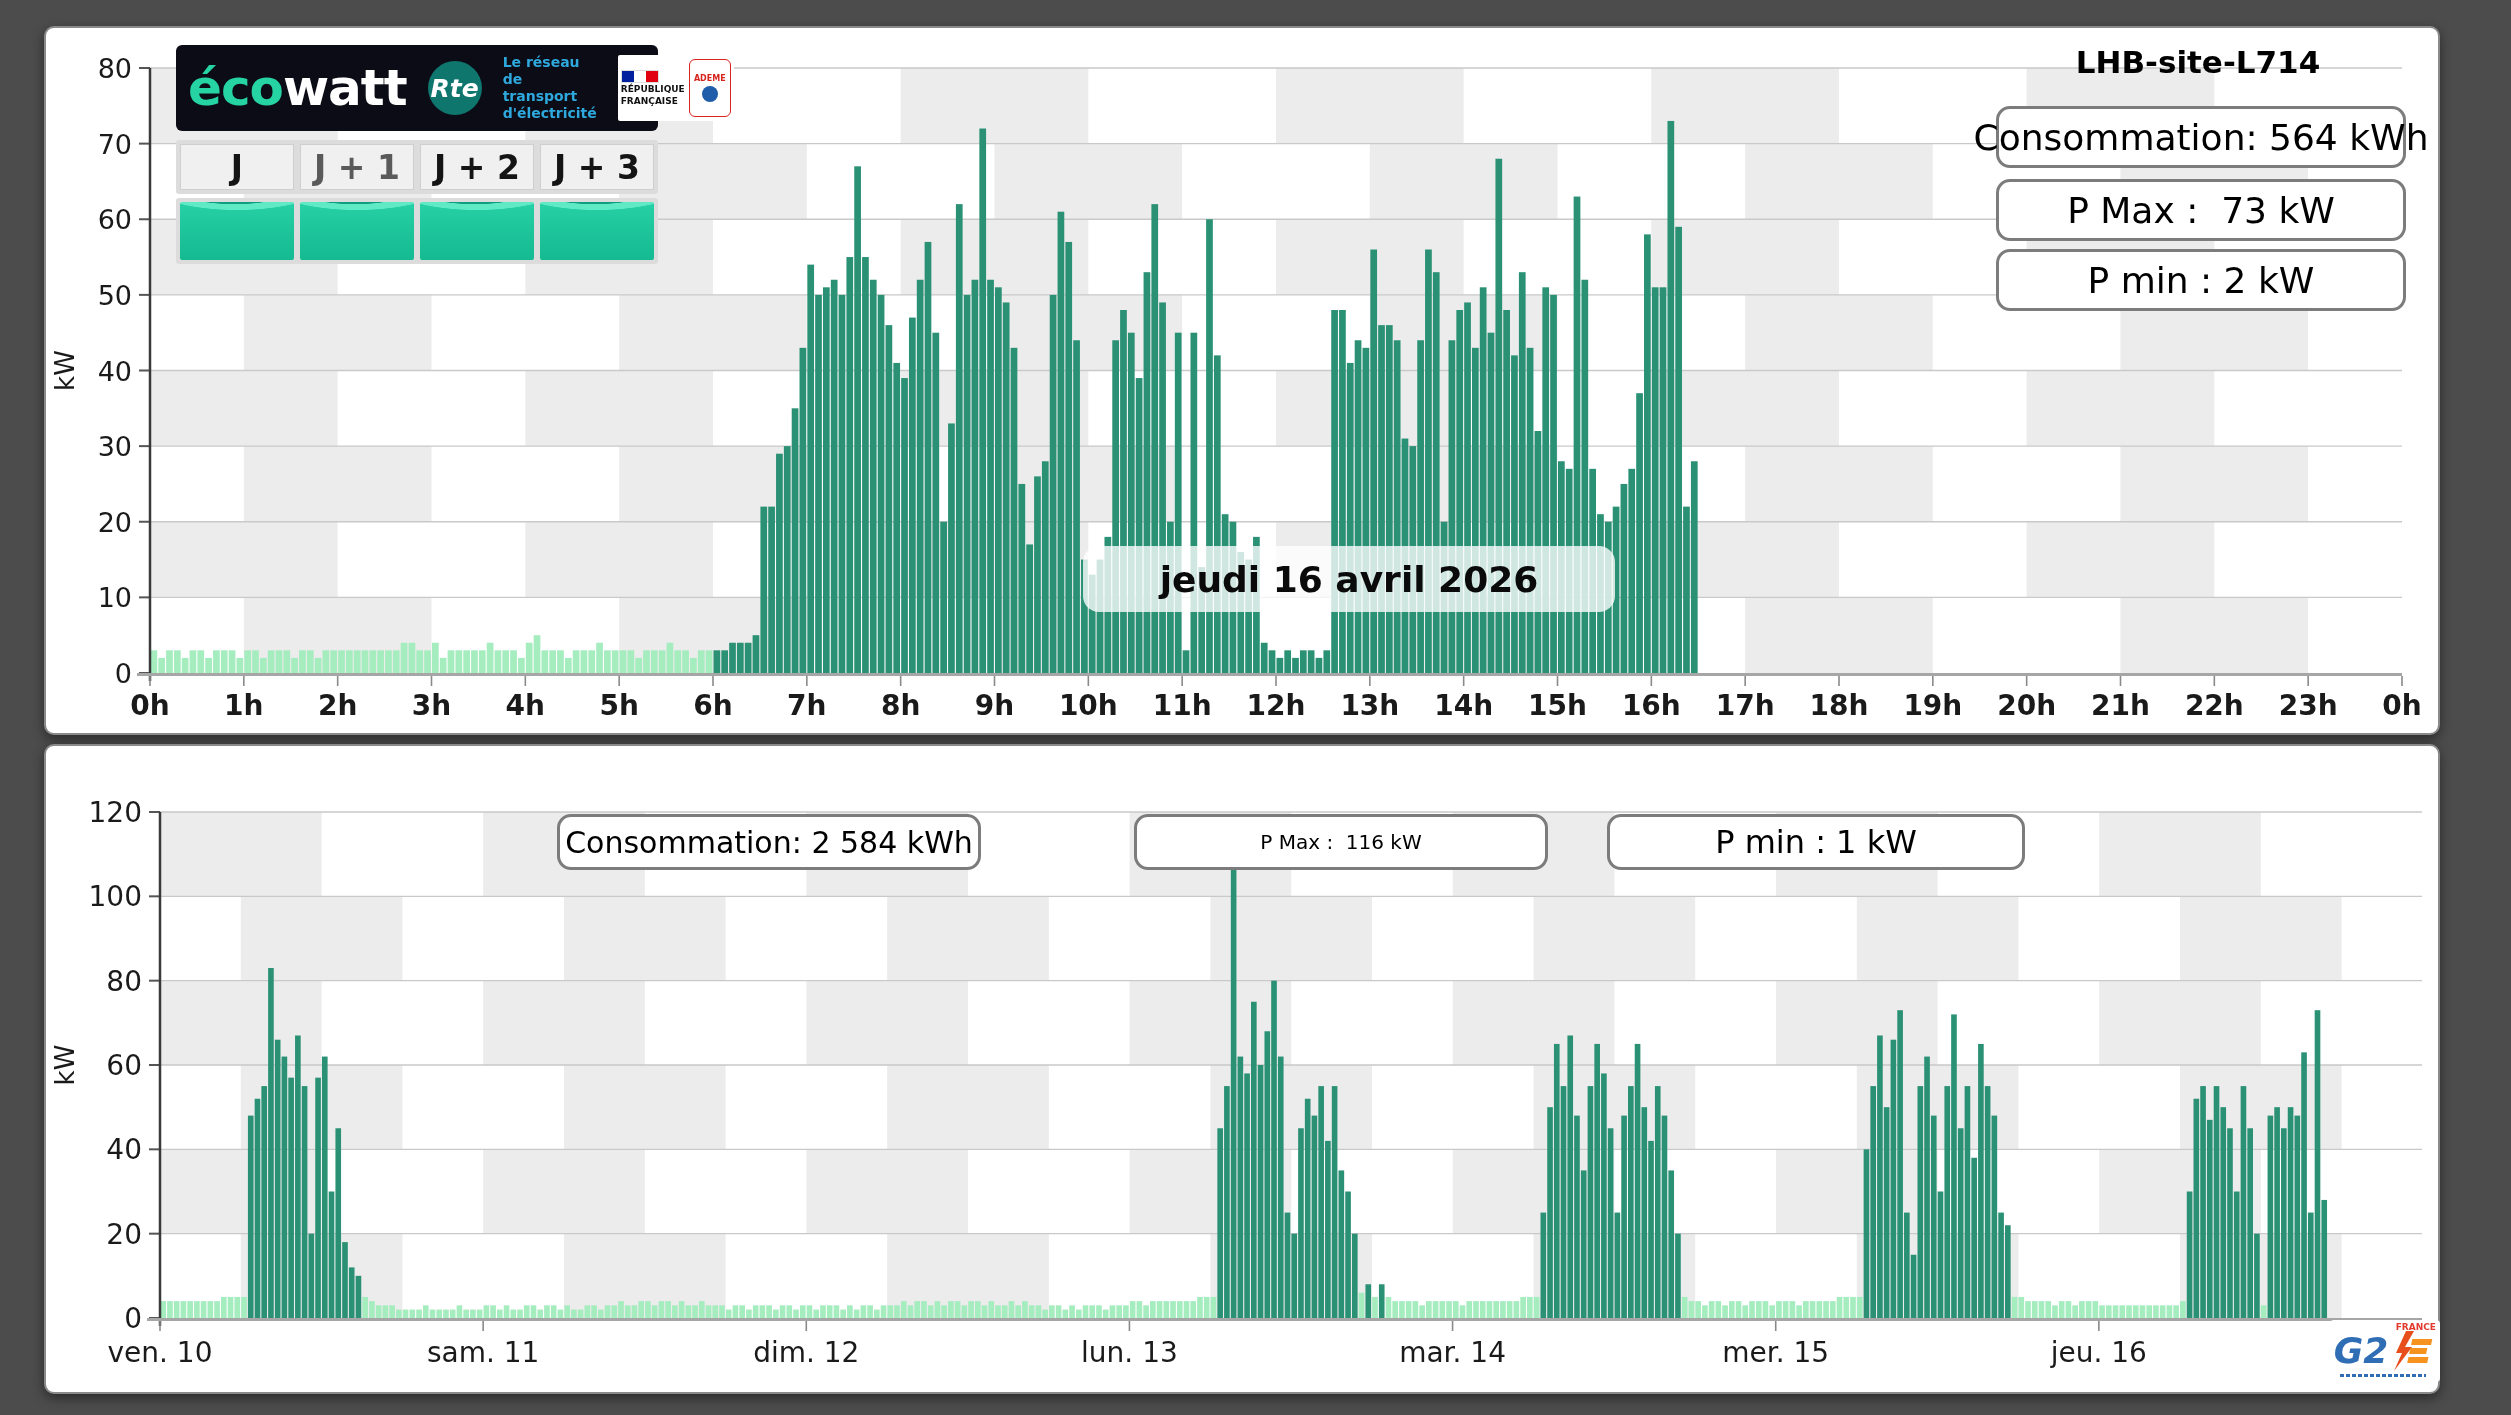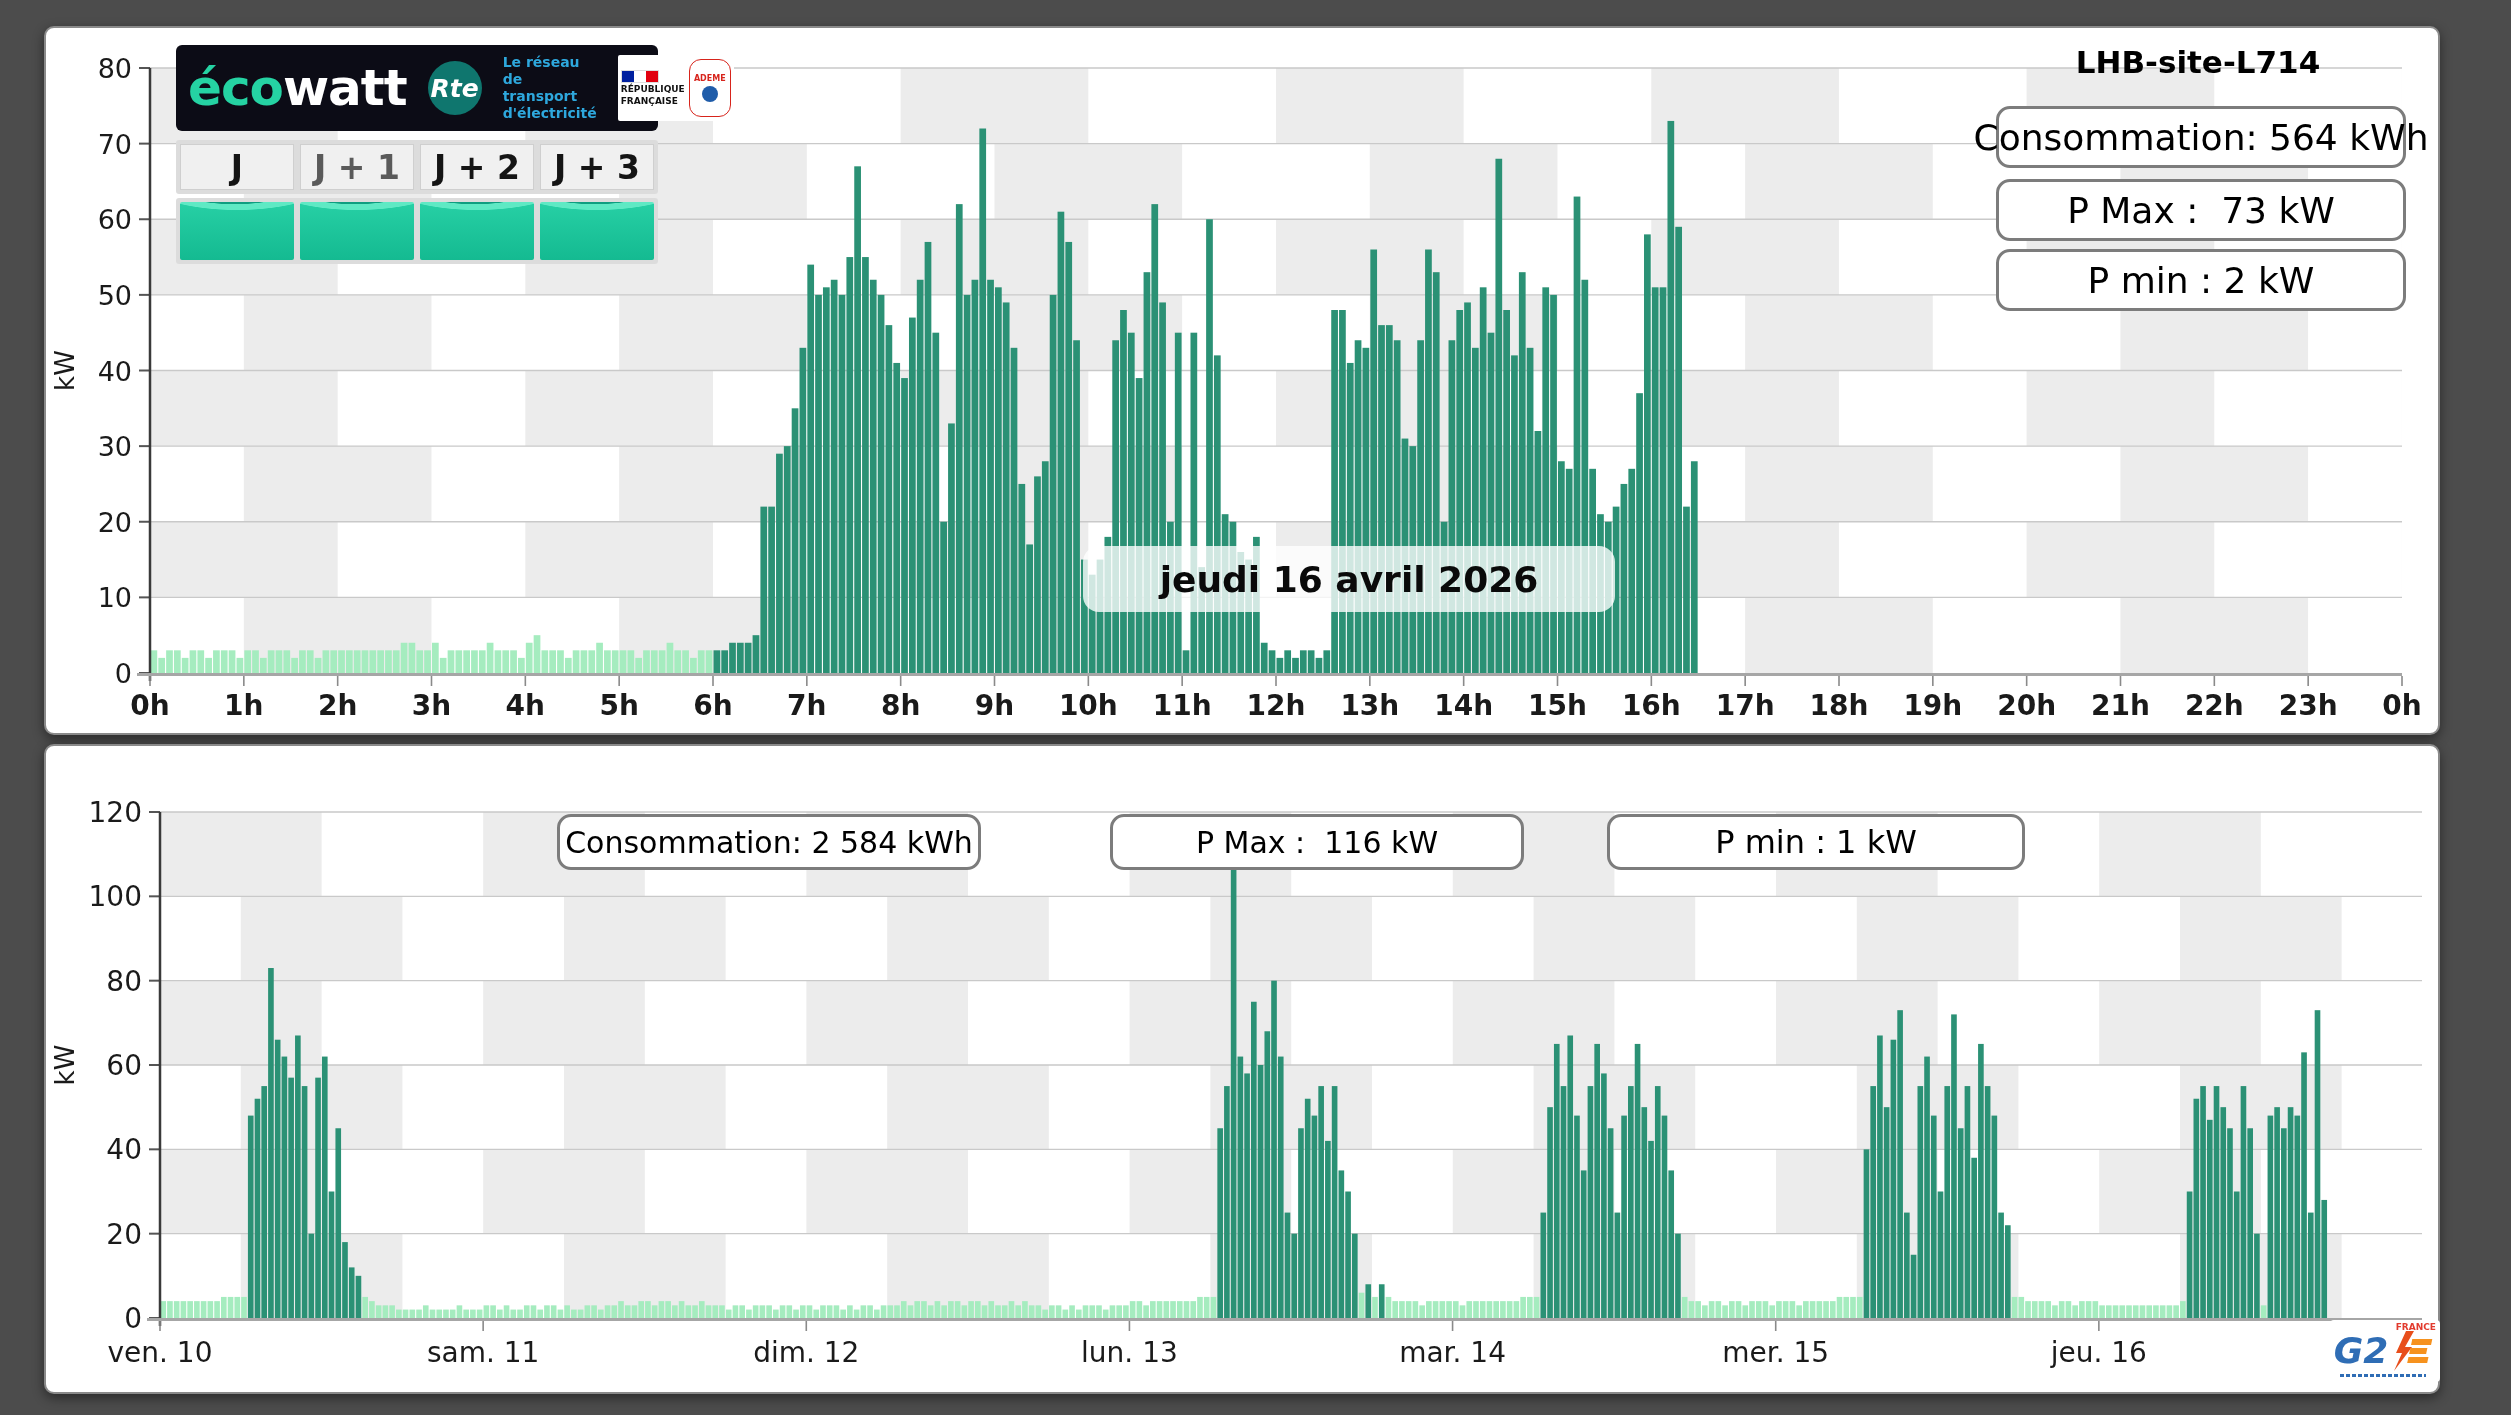--- a/index.html
+++ b/index.html
@@ -35,21 +35,21 @@
   .rf-box{
     margin-left:auto;width:118px;height:66px;background:#fff;border-radius:2px;
     display:flex;align-items:center;gap:4px;padding:3px;box-sizing:border-box;
   }
   .rf-left{display:flex;flex-direction:column;gap:2px}
   .flag{display:flex;width:36px;height:11px;border:1px solid #ddd}
   .flag i{flex:1}
   .flag .b{background:#00209f}.flag .w{background:#fff}.flag .r{background:#e1000f}
   .rf-text{font-size:9px;font-weight:bold;color:#111;line-height:1.1}
   .ademe-box{
-    width:40px;height:56px;border:1px solid #d7241c;border-radius:12px;
+    width:40px;height:56px;border:1px solid #d7241c;border-radius:6px;
     display:flex;flex-direction:column;align-items:center;justify-content:center;gap:3px;
   }
   .ademe-box .ademe-word{font-size:8px;font-weight:bold;color:#d7241c}
   .ademe-dot{width:16px;height:16px;border-radius:50%;background:#1f5ca9}
 
   
   #day-buttons{
     left:176px;top:140px;width:482px;height:54px;display:flex;gap:6px;
     background:#dcdcdc;padding:4px;box-sizing:border-box;border-radius:3px;
   }
@@ -76,21 +76,21 @@
     font-size:31px;font-weight:bold;color:#000}
   .statbox{
     position:absolute;z-index:3;background:#fff;border:3px solid #7c7c7c;
     border-radius:14px;display:flex;align-items:center;justify-content:center;
     font-size:36px;color:#000;white-space:pre;
   }
   #stat-conso-day{left:1996px;top:106px;width:404px;height:56px}
   #stat-pmax-day{left:1996px;top:179px;width:404px;height:56px}
   #stat-pmin-day{left:1996px;top:249px;width:404px;height:56px}
   #stat-conso-week{left:557px;top:814px;width:418px;height:50px;font-size:30px}
-  #stat-pmax-week{left:1110px;top:814px;width:408px;height:50px;font-size:30px}
+  #stat-pmax-week{left:1134px;top:814px;width:408px;height:50px;font-size:20px}
   #stat-pmin-week{left:1607px;top:814px;width:412px;height:50px;font-size:32px}
   #date-label{
     left:1046px;top:546px;width:532px;height:66px;background:rgba(255,255,255,.78);
     border-radius:16px;display:flex;align-items:center;justify-content:center;
     font-size:36px;font-weight:bold;color:#0a0a0a;margin-left:37px;
   }
 
   
   #g2e-logo{
     left:2330px;top:1320px;width:110px;height:62px;background:#fff;border-radius:4px;

